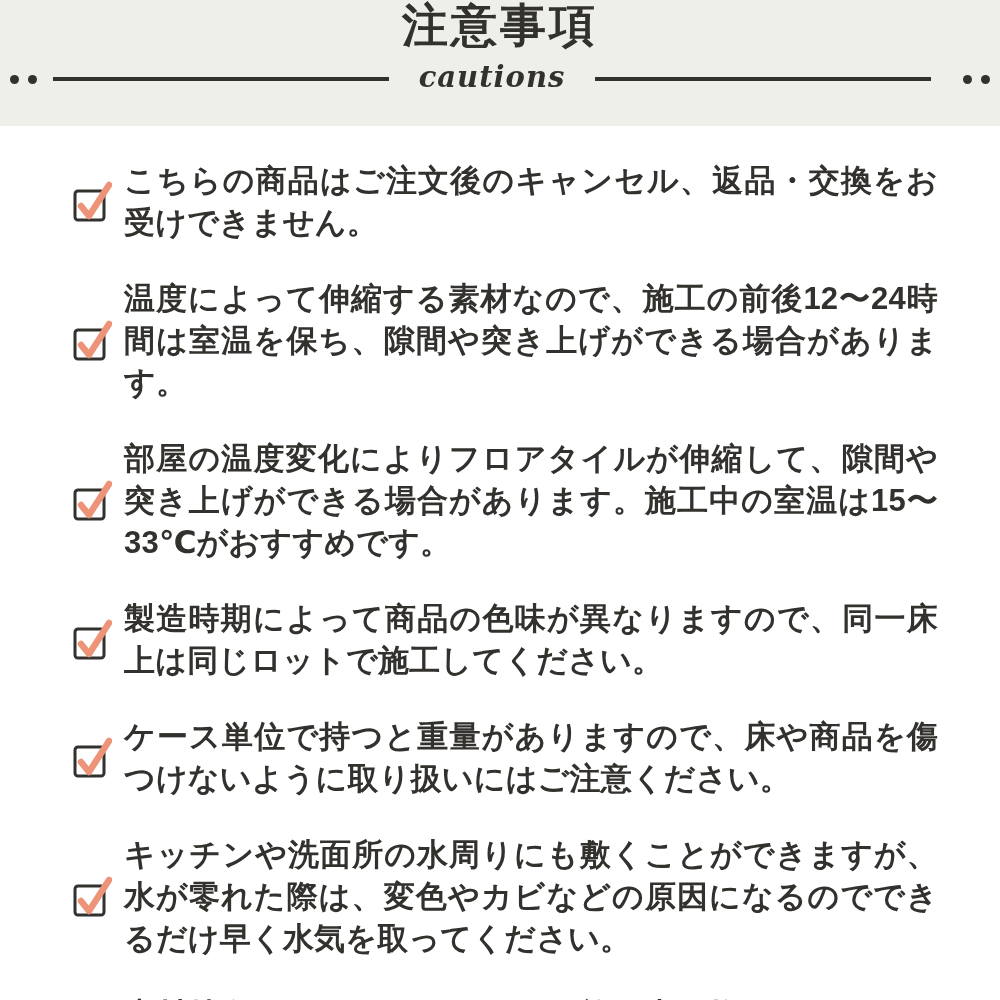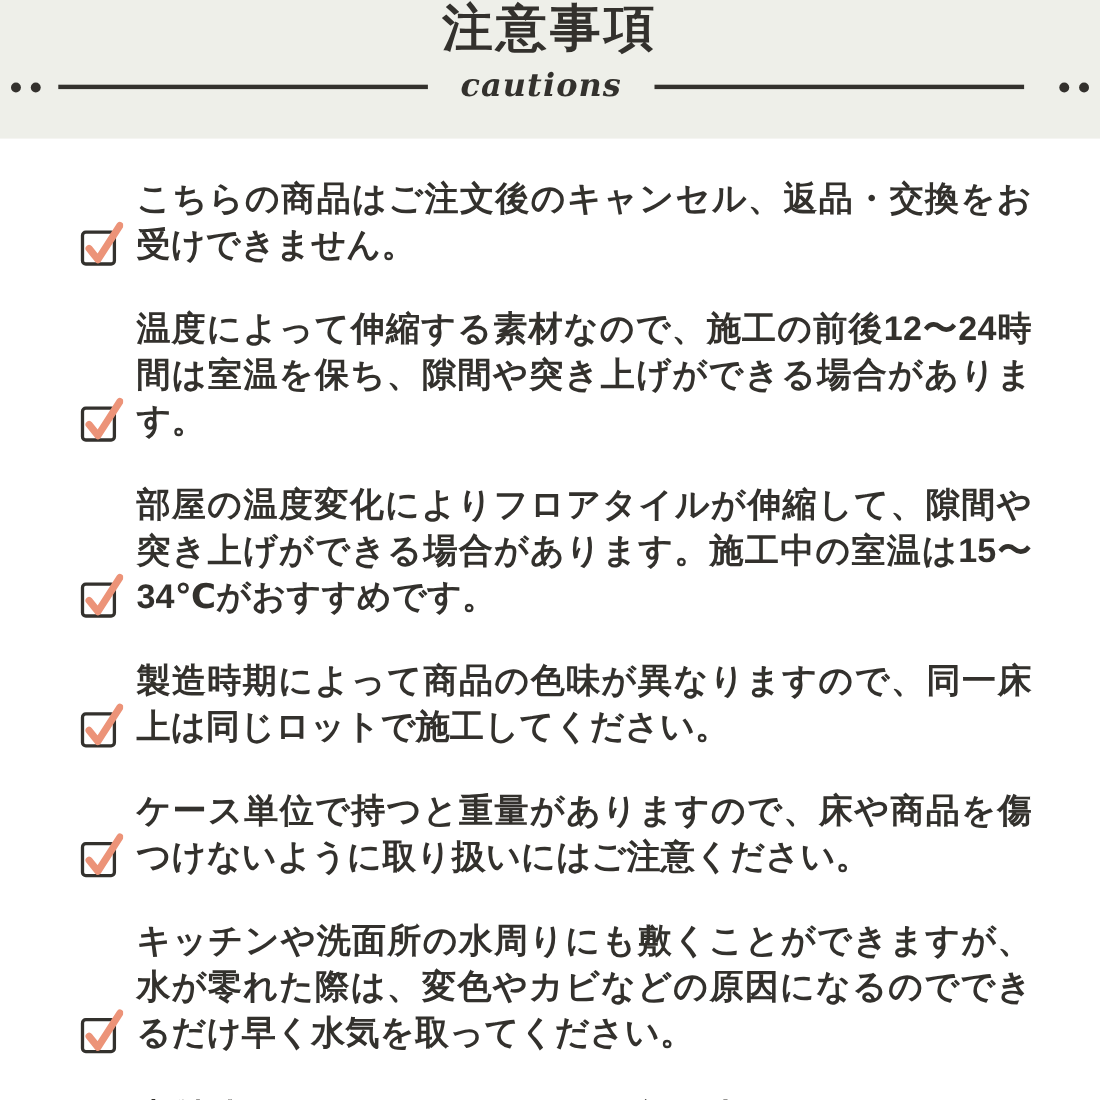--- a/index.html
+++ b/index.html
@@ -55,21 +55,21 @@
     transform: translateY(-2px);
   }
 
   
   .items {
     box-sizing: border-box;
     padding: 34px 62px 0 72px;
   }
   .item {
     display: flex;
-    align-items: flex-end;
+    align-items: center;
     margin-bottom: 34px;
   }
   .checkbox {
     flex: 0 0 auto;
     width: 40px; height: 46px;
     margin-top: -2px;
   }
   .cb-box {
     fill: #ffffff;
     stroke: var(--text, #33312d);
@@ -126,21 +126,21 @@
           <path class="cb-check" d="M9 28 L17 38 L37 7"></path>
         </svg>
         <p class="item-text">温度によって伸縮する素材なので、施工の前後12〜24時間は室温を保ち、隙間や突き上げができる場合があります。</p>
       </div>
 
       <div class="item">
         <svg class="checkbox" viewBox="0 0 40 46" width="40" height="46" aria-hidden="true">
           <rect class="cb-box" x="3" y="13" width="29" height="29" rx="3"></rect>
           <path class="cb-check" d="M9 28 L17 38 L37 7"></path>
         </svg>
-        <p class="item-text">部屋の温度変化によりフロアタイルが伸縮して、隙間や突き上げができる場合があります。施工中の室温は15〜34℃がおすすめです。</p>
+        <p class="item-text">部屋の温度変化によりフロアタイルが伸縮して、隙間や突き上げができる場合があります。施工中の室温は15〜33℃がおすすめです。</p>
       </div>
 
       <div class="item">
         <svg class="checkbox" viewBox="0 0 40 46" width="40" height="46" aria-hidden="true">
           <rect class="cb-box" x="3" y="13" width="29" height="29" rx="3"></rect>
           <path class="cb-check" d="M9 28 L17 38 L37 7"></path>
         </svg>
         <p class="item-text">製造時期によって商品の色味が異なりますので、同一床上は同じロットで施工してください。</p>
       </div>
 

